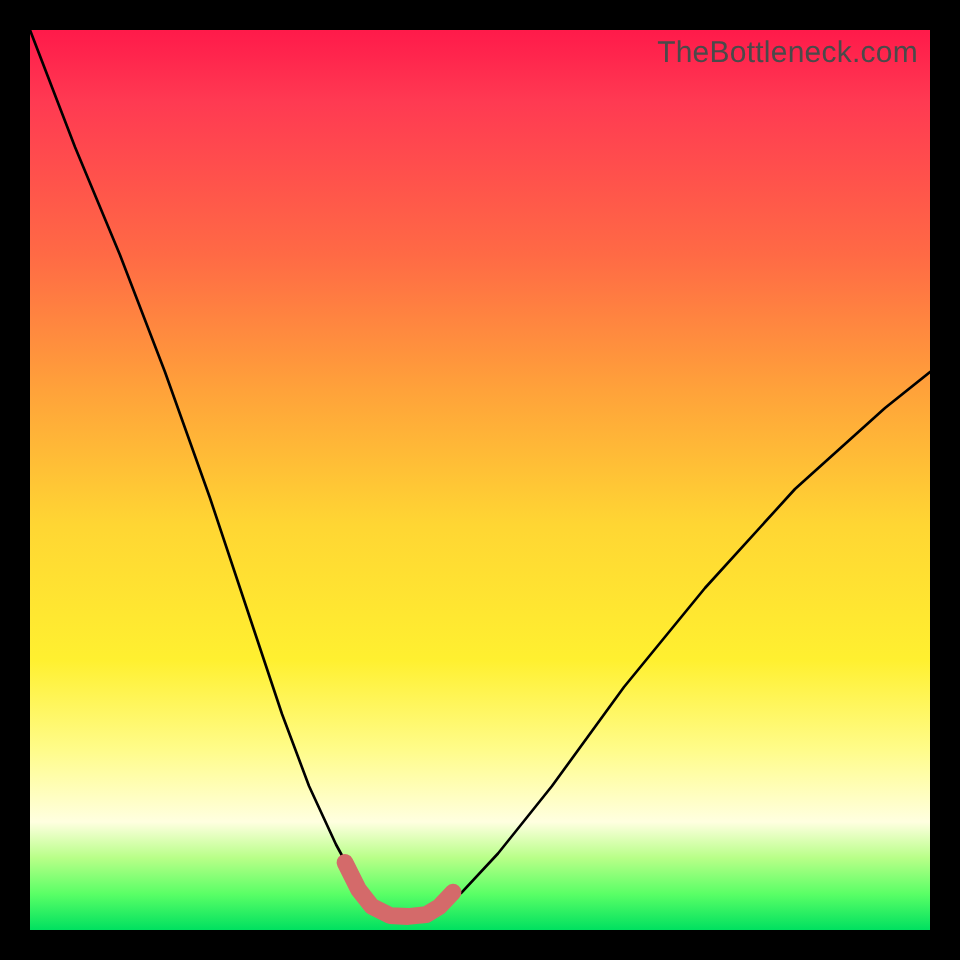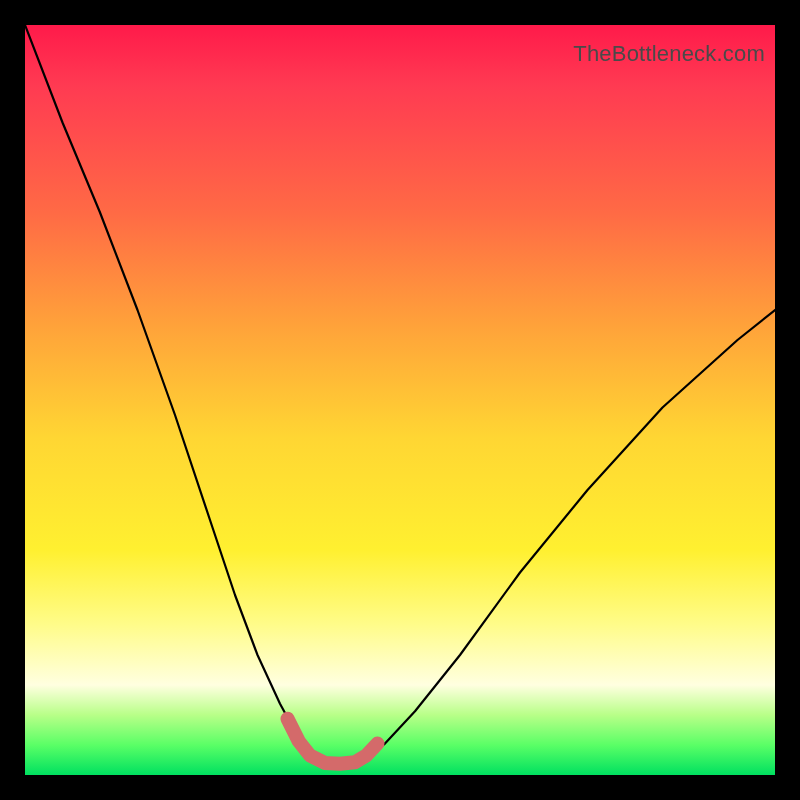--- a/index.html
+++ b/index.html
@@ -25,24 +25,24 @@
       #ffd633 55%,
       #fff030 70%,
       #fffc8a 80%,
       #ffffe0 88%,
       #b8ff88 92%,
       #5aff66 96%,
       #00e060 100%);
   }
   .watermark {
     position: absolute;
-    top: 16px;
+    top: 5px;
     right: 10px;
     color: #4a4a4a;
-    font-size: 22px;
+    font-size: 25px;
     font-weight: 500;
     letter-spacing: 0.2px;
     z-index: 5;
   }
   svg.plot {
     position: absolute;
     left: 0;
     top: 0;
     width: 750px;
     height: 750px;

